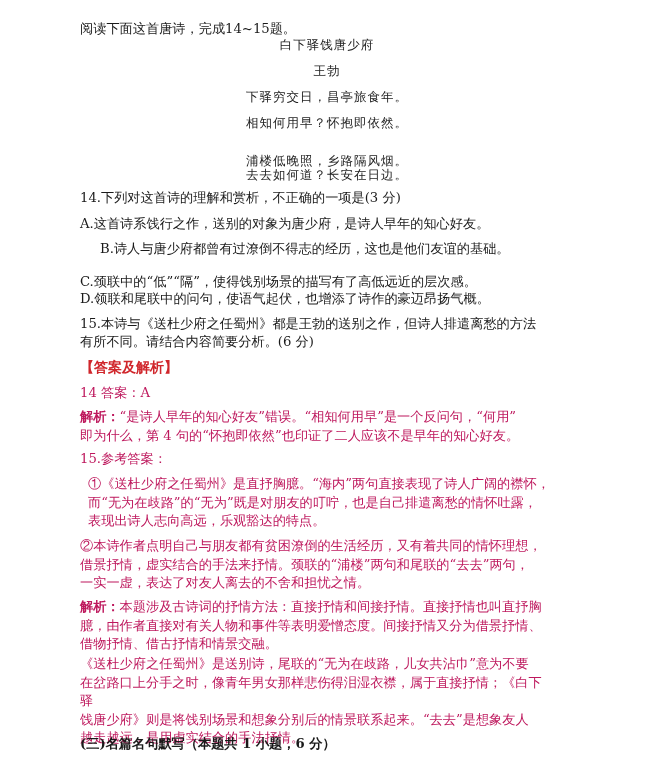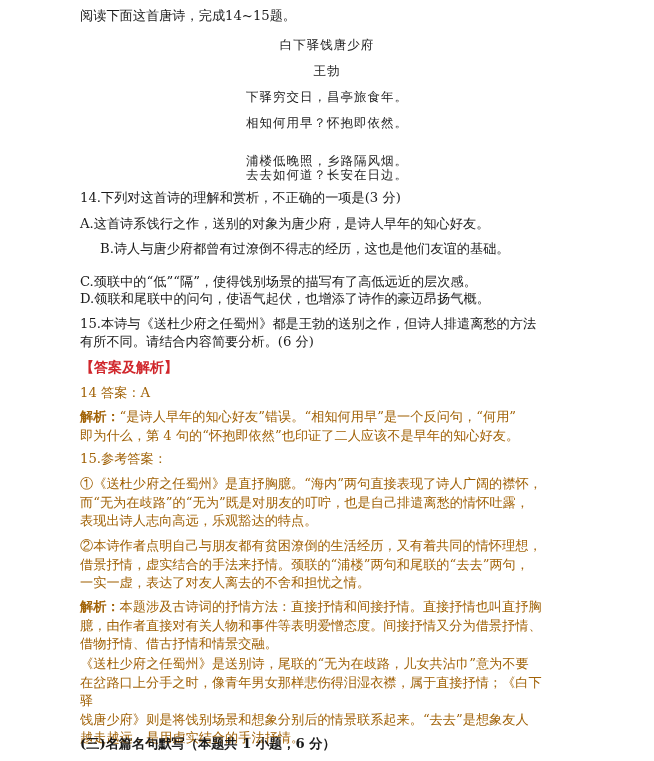--- a/index.html
+++ b/index.html
@@ -1,28 +1,28 @@
 <!DOCTYPE html>
 <html><head>
 <meta charset="utf-8">
 <style>
   html, body { margin:0; padding:0; background:#ffffff; }
   body { width:654px; height:761px; position:relative; overflow:hidden;
          font-family:"DejaVu Serif", "Liberation Serif", serif; color:#1a1a1a; }
   .line { position:absolute; left:80px; font-size:13.2px; line-height:18px; white-space:nowrap; }
   .poem { position:absolute; left:0; width:654px; text-align:center; font-size:12.5px; line-height:18px; color:#222; letter-spacing:1px; }
-  .red { color:#a16207; }
+  .red { color:#be185d; }
   .bold { font-weight:bold; }
   .para { position:absolute; left:80px; width:470px; font-size:13.2px; line-height:18.5px; }
   .heading-red { color:#d0262b; font-weight:bold; font-size:14px; }
 </style>
 </head>
 <body>
 
-<div class="line" style="top:7px;text-align:right;">阅读下面这首唐诗，完成14~15题。</div>
+<div class="line" style="top:20px;text-align:right;">阅读下面这首唐诗，完成14~15题。</div>
 
 <div class="poem" style="top:36px;">白下驿饯唐少府</div>
 <div class="poem" style="top:62px;">王勃</div>
 <div class="poem" style="top:88px;">下驿穷交日，昌亭旅食年。</div>
 <div class="poem" style="top:114px;">相知何用早？怀抱即依然。</div>
 <div class="poem" style="top:152px;">浦楼低晚照，乡路隔风烟。</div>
 <div class="poem" style="top:166px;">去去如何道？长安在日边。</div>
 
 <div class="line" style="top:189px;">14.下列对这首诗的理解和赏析，不正确的一项是(3 分)</div>
 <div class="line" style="top:215px;">A.这首诗系饯行之作，送别的对象为唐少府，是诗人早年的知心好友。</div>
@@ -36,21 +36,21 @@
 <div class="line heading-red" style="top:358px;">【答案及解析】</div>
 <div class="line red" style="top:384px;">14 答案：A</div>
 
 <div class="para red" style="top:408px;">
   <div><span class="bold">解析：</span><span>“是诗人早年的知心好友”错误。“相知何用早”是一个反问句，“何用”</span></div>
   <div>即为什么，第 4 句的“怀抱即依然”也印证了二人应该不是早年的知心好友。</div>
 </div>
 
 <div class="line red" style="top:450px;">15.参考答案：</div>
 
-<div class="para red" style="top:475px;">
+<div class="para red" style="top:475px;margin-left:8px;">
   <div>①《送杜少府之任蜀州》是直抒胸臆。“海内”两句直接表现了诗人广阔的襟怀，</div>
   <div>而“无为在歧路”的“无为”既是对朋友的叮咛，也是自己排遣离愁的情怀吐露，</div>
   <div>表现出诗人志向高远，乐观豁达的特点。</div>
 </div>
 
 <div class="para red" style="top:537px;">
   <div>②本诗作者点明自己与朋友都有贫困潦倒的生活经历，又有着共同的情怀理想，</div>
   <div>借景抒情，虚实结合的手法来抒情。颈联的“浦楼”两句和尾联的“去去”两句，</div>
   <div>一实一虚，表达了对友人离去的不舍和担忧之情。</div>
 </div>

